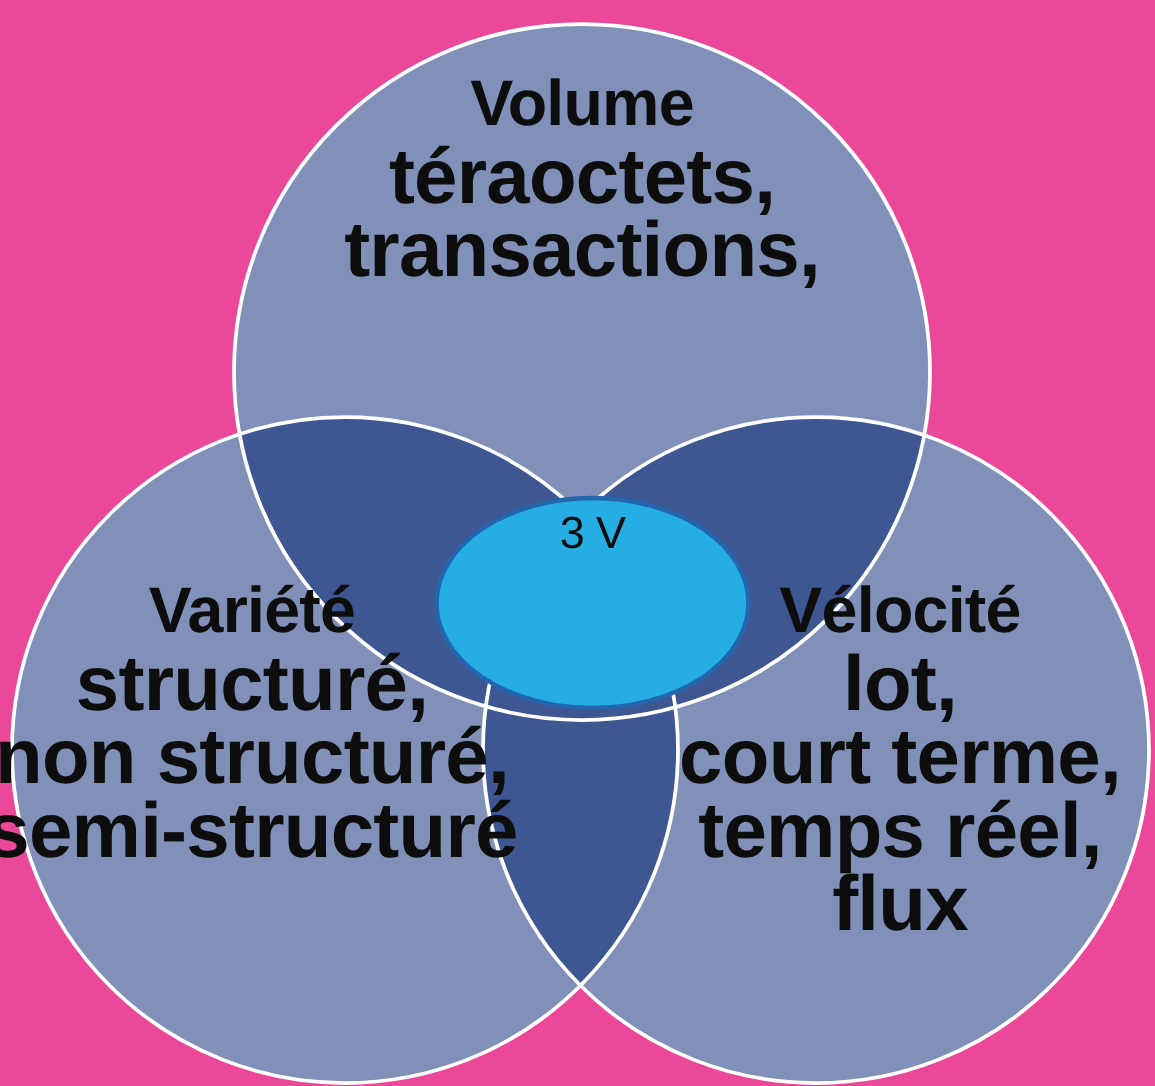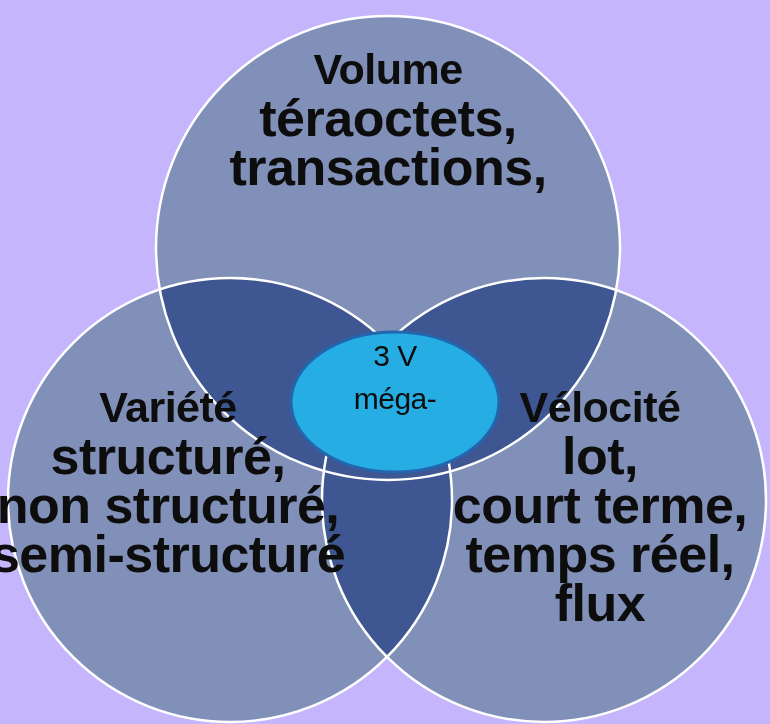--- a/index.html
+++ b/index.html
@@ -6,21 +6,21 @@
     margin: 0;
     padding: 0;
     background: #ffffff;
     font-family: "Liberation Sans", sans-serif;
   }
   .stage {
     position: relative;
     width: 770px;
     height: 724px;
     overflow: hidden;
-    background: #c4b5fd;
+    background: #ec4899;
   }
   .stage svg {
     position: absolute;
     left: 0;
     top: 0;
   }
   .label-block {
     position: absolute;
     text-align: center;
     color: #0d0d0d;
@@ -102,16 +102,15 @@
   <div class="label-block block-velocite">
     <div class="heading">Vélocité</div>
     <div class="item">lot,</div>
     <div class="item">court terme,</div>
     <div class="item">temps réel,</div>
     <div class="item">flux</div>
   </div>
 
   <div class="label-block block-center">
     <div class="center-line">3 V</div>
-    <div class="center-line">méga-</div>
   </div>
 
 </div>
 
 </body></html>

